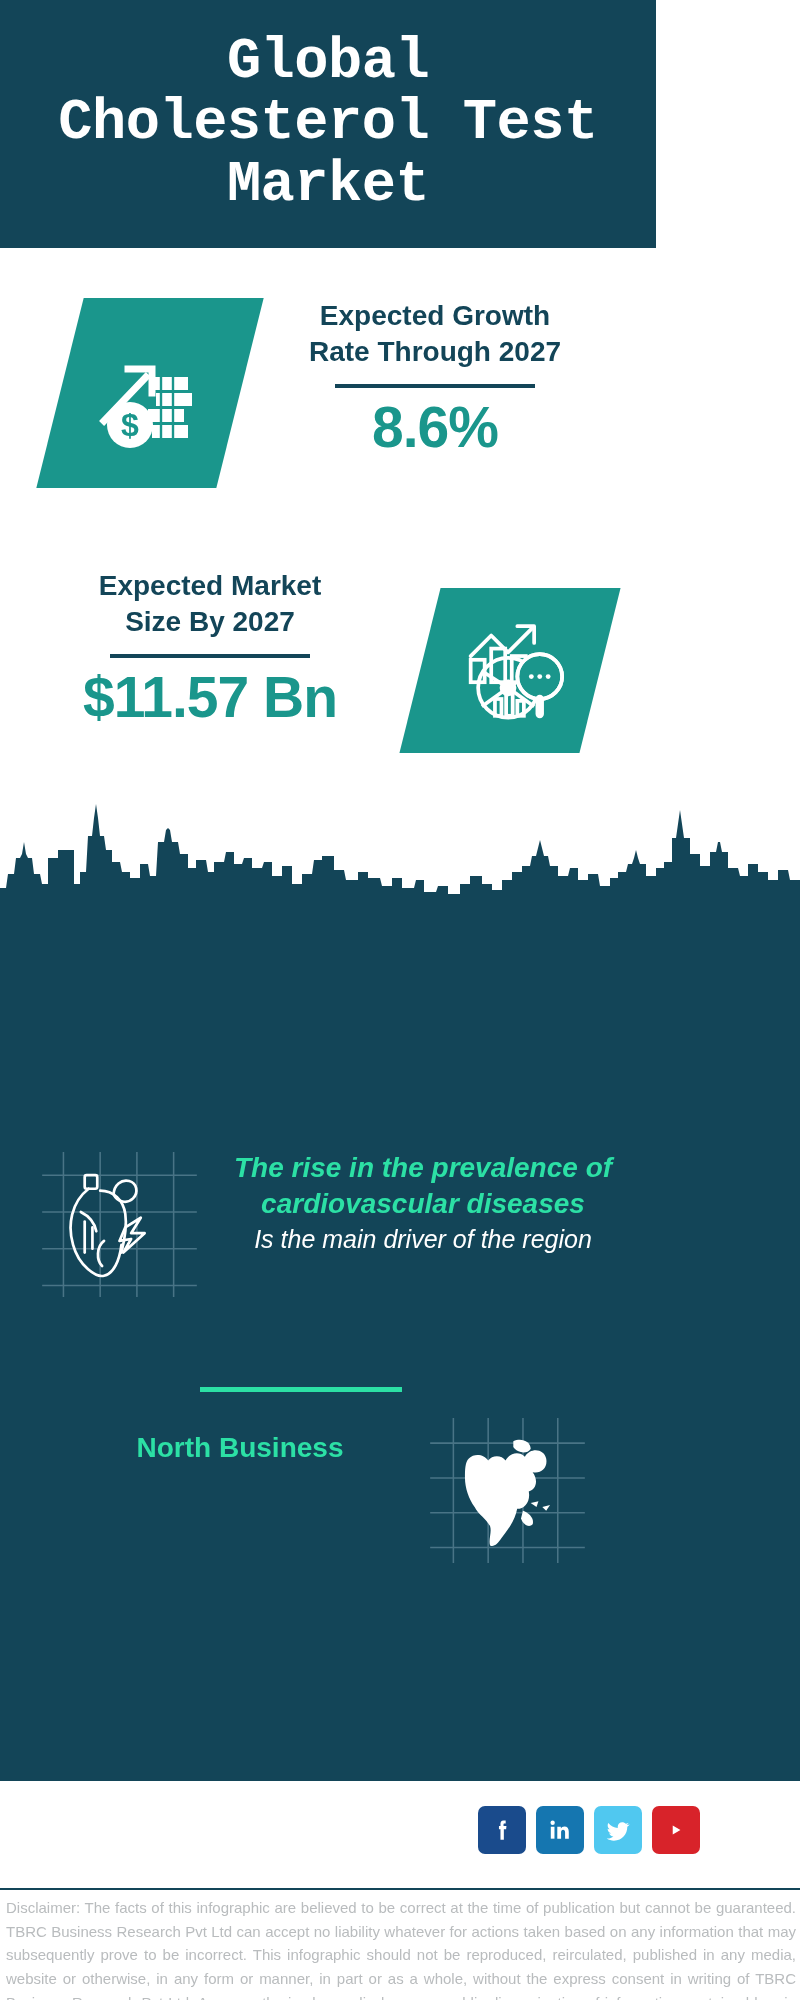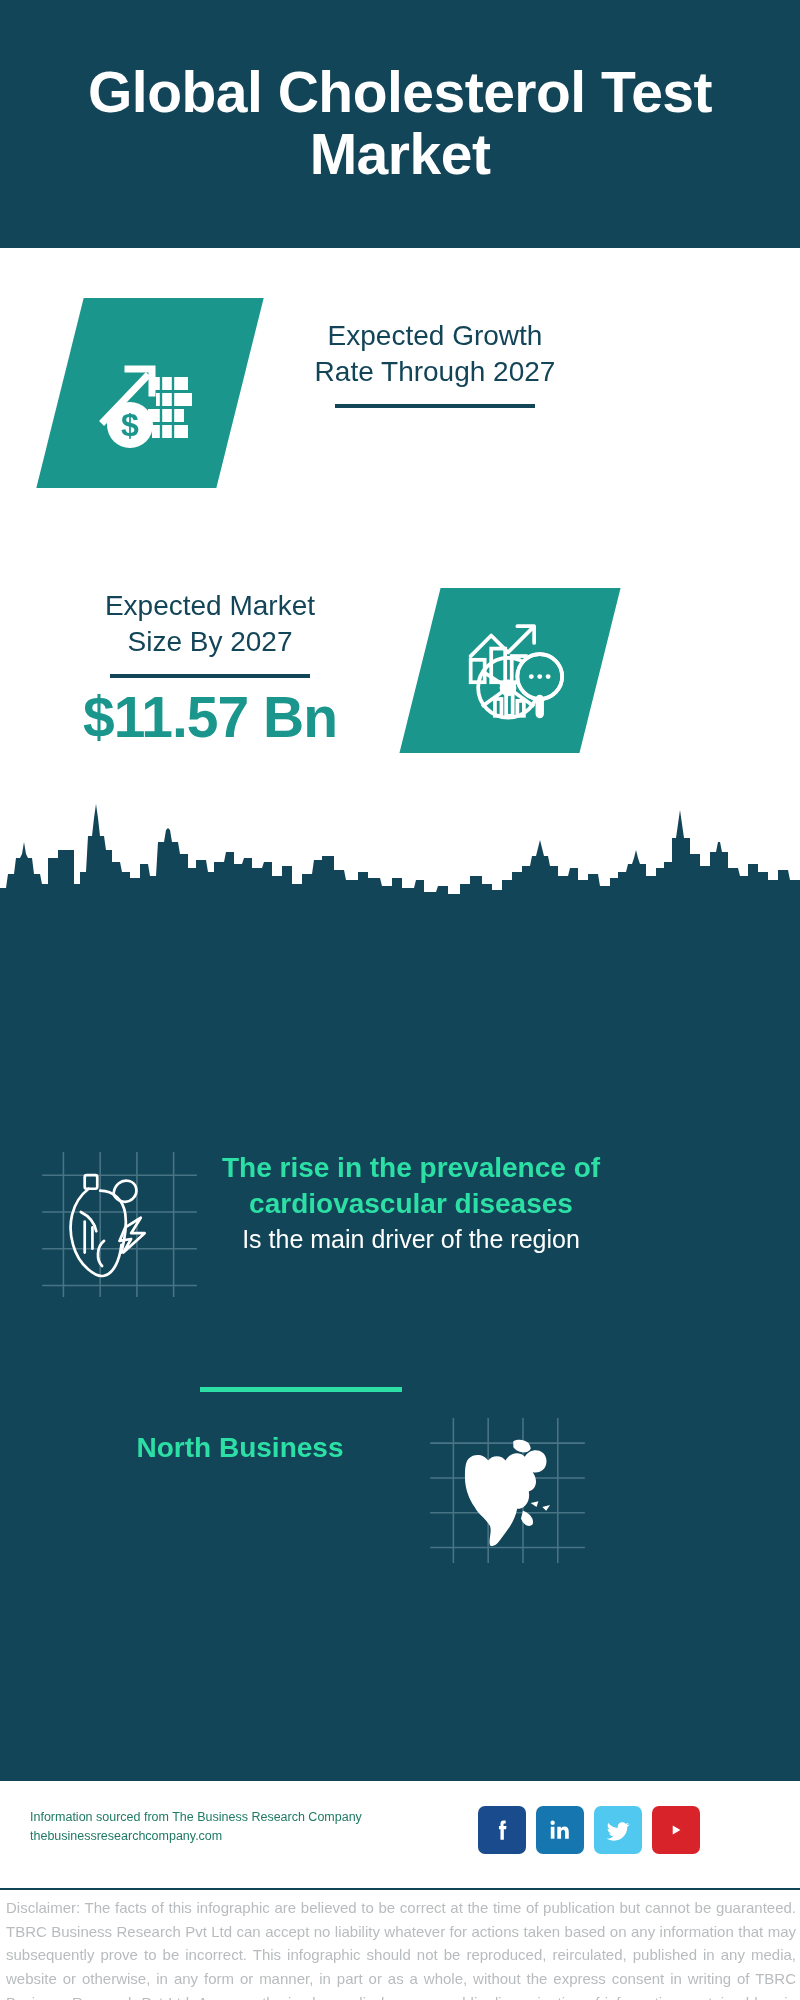--- a/index.html
+++ b/index.html
@@ -14,25 +14,26 @@
     width: 800px;
     height: 2000px;
     overflow: hidden;
     background: #ffffff;
   }
 
   
   .header {
     position: absolute;
     left: 0; top: 0;
-    width: 800px; height: 248px;
+    width: 656px; height: 248px;
     background: #134558;
     display: flex;
     align-items: center;
     justify-content: center;
+    font-family: Liberation Mono, monospace;
   }
   .header-title {
     color: #ffffff;
     font-size: 57px;
     font-weight: bold;
     line-height: 1.08;
     text-align: center;
     letter-spacing: -0.5px;
     padding: 0 40px;
   }
@@ -56,24 +57,23 @@
   }
   .para > svg { transform: skewX(14deg); }
 
   .badge-growth { left: 60px; top: 298px; width: 180px; height: 190px; }
   .badge-size   { left: 420px; top: 588px; width: 180px; height: 165px; }
 
   .stat-block { position: absolute; text-align: center; }
   .stat-title {
     color: #134558;
     font-size: 28px;
-    font-weight: normal;
+    font-weight: bold;
     line-height: 1.28;
     white-space: pre-line;
-    margin-top: 20px;
   }
   .stat-rule {
     height: 4px;
     background: #134558;
     margin: 14px auto 10px auto;
   }
   .stat-value {
     color: #1a968c;
     font-size: 57px;
     font-weight: bold;
@@ -112,21 +112,21 @@
     line-height: 1.3;
     display: block;
   }
   .fact-sub {
     color: #ffffff;
     font-size: 25px;
     font-weight: normal;
     line-height: 1.3;
     display: block;
   }
-  .fact-cvd { left: 196px; top: 1150px; width: 430px; }
+  .fact-cvd { left: 208px; top: 1150px; width: 430px; font-style: italic; }
   .fact-na  { left: 35px;  top: 1430px; width: 410px; }
 
   .fact-divider {
     position: absolute;
     left: 200px; top: 1387px;
     width: 202px; height: 5px;
     background: #2ce0a5;
   }
 
   
@@ -197,20 +197,21 @@
       <line x1="83" y1="44" x2="83" y2="105" stroke="#1a968c" stroke-width="2.4"></line>
       <circle cx="40" cy="92" r="23" fill="#fff"></circle>
       <text x="40" y="103" font-family="Liberation Sans, sans-serif" font-size="32" font-weight="bold" fill="#1a968c" text-anchor="middle">$</text>
     </svg>
   </div>
 
   <div class="stat-block block-growth">
     <div class="stat-title">Expected Growth
 Rate Through 2027</div>
     <div class="stat-rule"></div>
+    <div class="stat-value">8.6%</div>
   </div>
 
   <div class="para badge-size">
     <svg width="112" height="112" viewBox="0 0 120 120" fill="none" stroke="#fff" stroke-width="4">
       <path d="M18 44 L40 22 L58 40 L84 14" stroke-linecap="round" stroke-linejoin="round"></path>
       <path d="M68 12 L86 12 L86 30" stroke-linecap="round" stroke-linejoin="round"></path>
       <rect x="18" y="48" width="15" height="24"></rect>
       <rect x="40" y="36" width="15" height="36"></rect>
       <rect x="62" y="44" width="15" height="28"></rect>
       <circle cx="58" cy="78" r="32"></circle>
@@ -298,24 +299,20 @@
                C36 54 36 46 40 42 Z"></path>
       <path d="M96 96 C102 98 108 104 106 110 C102 114 96 110 94 104 Z"></path>
       <path d="M104 88 L112 86 L110 92 Z"></path>
       <path d="M116 92 L124 90 L120 96 Z"></path>
       <path d="M86 24 C94 20 104 24 104 32 C100 38 90 36 86 30 Z"></path>
     </g>
   </svg>
 
   <div class="footer-band"></div>
 
-  <div class="source-text">
-    <div>Information sourced from The Business Research Company</div>
-    <div>thebusinessresearchcompany.com</div>
-  </div>
 
   <div class="socials">
     <a class="social s-fb">
       <svg width="26" height="26" viewBox="0 0 24 24" fill="#fff">
         <path d="M15.5 8.2h-2.1V6.9c0-.6.4-.8.7-.8h1.3V3.2h-1.9c-2.4 0-2.9 1.8-2.9 2.9v2.1H9.2v3h1.4V21h3.1V11.2h2.1l.3-3z"></path>
       </svg>
     </a>
     <a class="social s-li">
       <svg width="26" height="26" viewBox="0 0 24 24" fill="#fff">
         <rect x="3.5" y="9" width="3.4" height="11"></rect>

